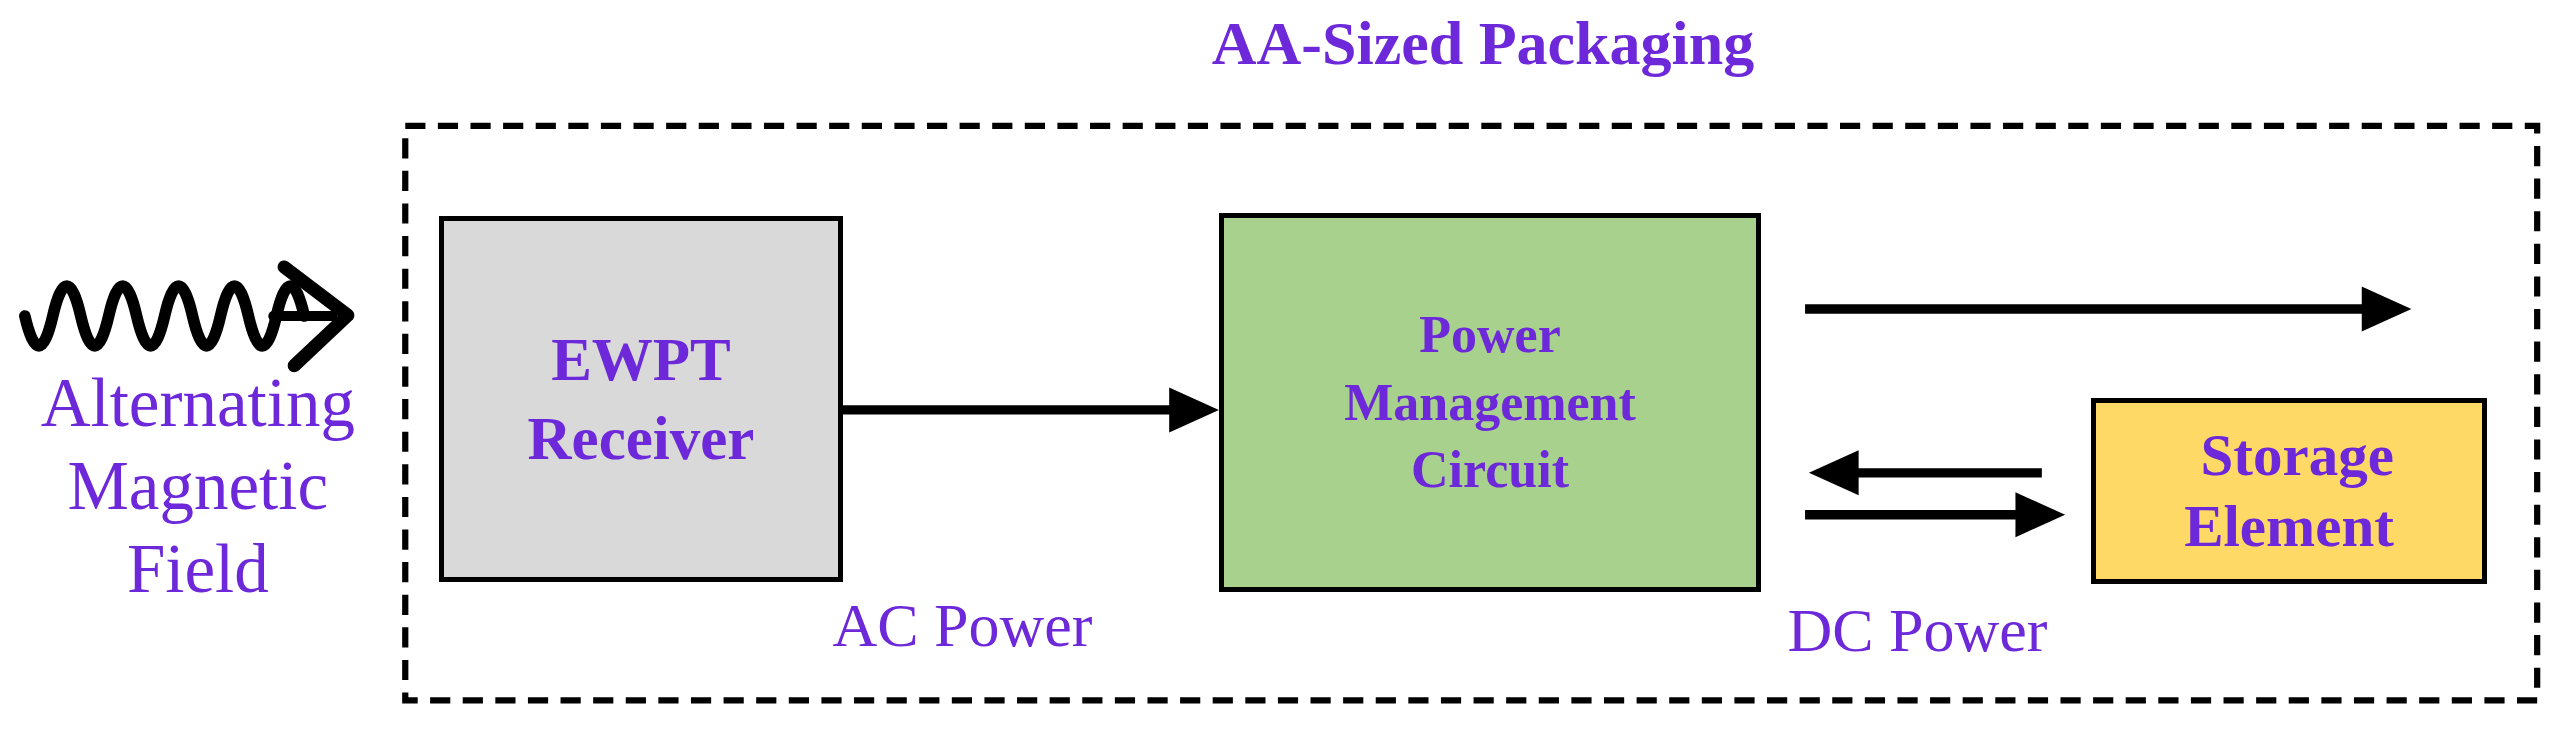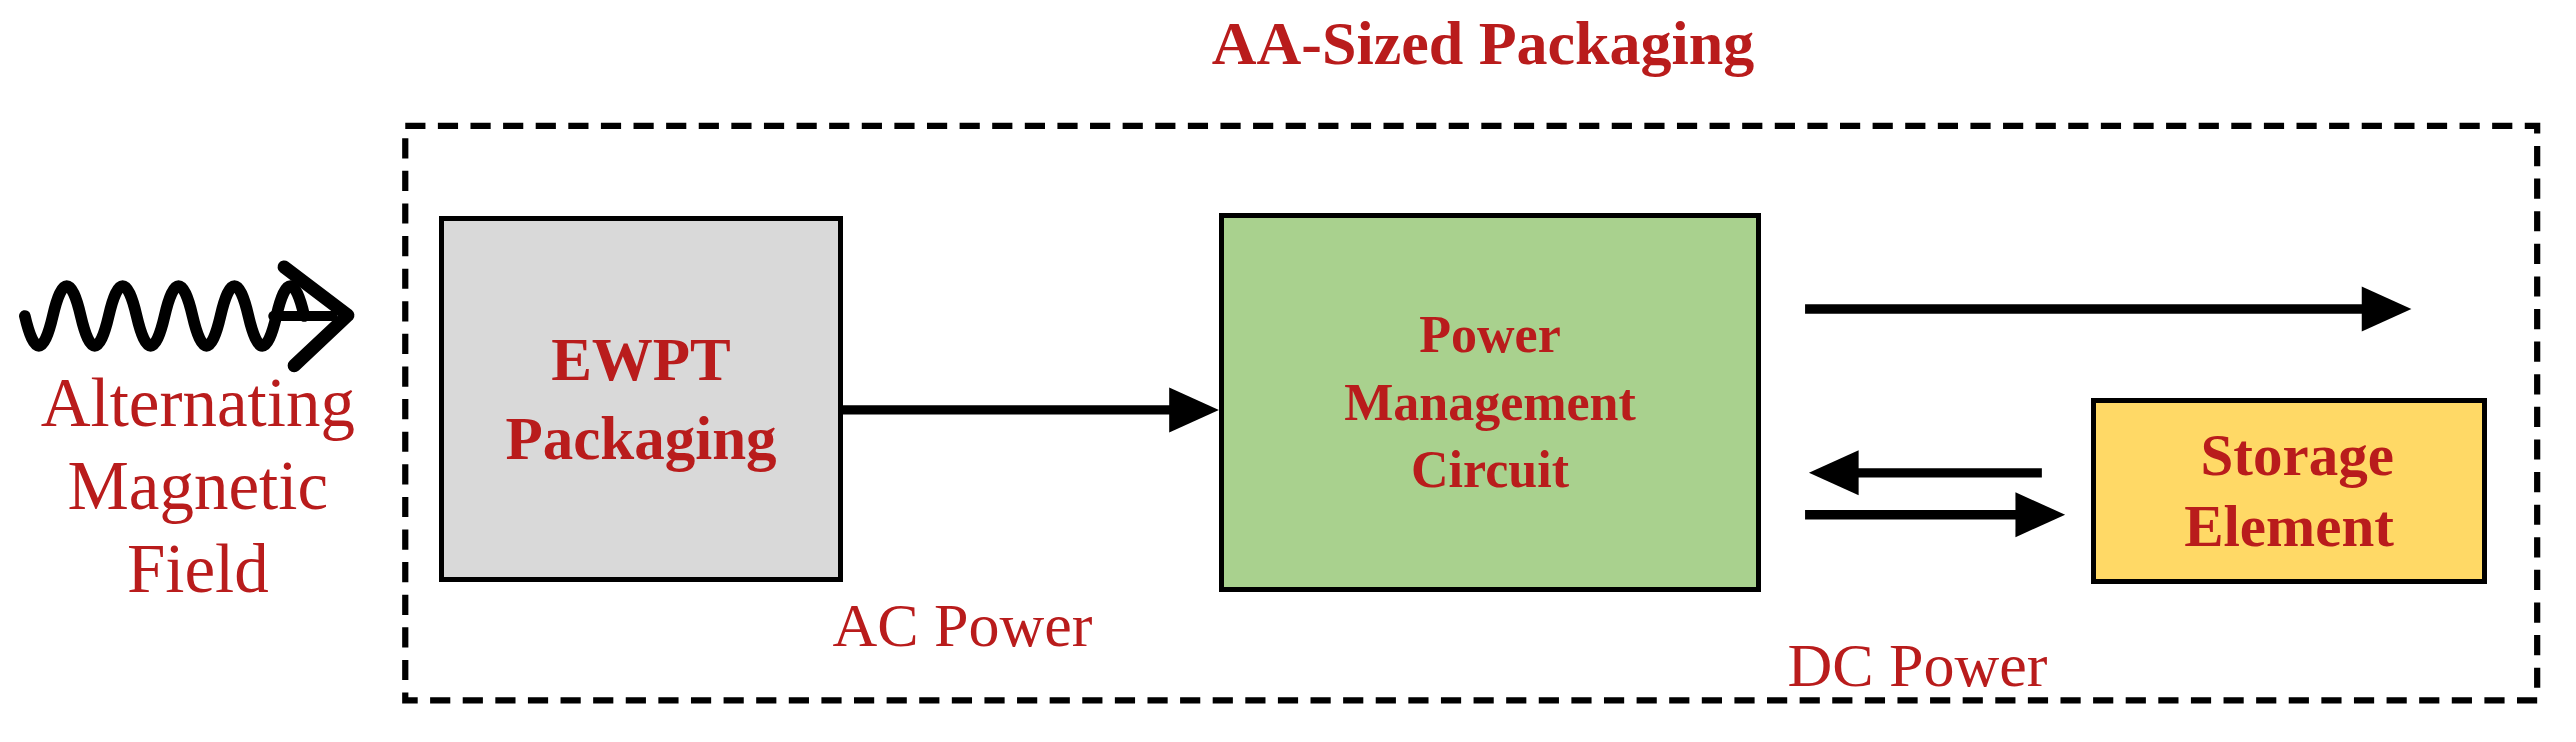--- a/index.html
+++ b/index.html
@@ -3,21 +3,21 @@
 <meta charset="utf-8">
 <style>
   html, body { margin: 0; padding: 0; background: #ffffff; }
   * { box-sizing: border-box; }
   #stage {
     position: relative;
     width: 2576px;
     height: 743px;
     background: #ffffff;
     font-family: "Liberation Serif", "DejaVu Serif", serif;
-    color: #b91c1c;
+    color: #6d28d9;
     overflow: hidden;
   }
   #overlay {
     position: absolute;
     left: 0; top: 0;
     width: 2576px; height: 743px;
   }
   .title {
     position: absolute;
     left: 924px; top: 9.3px; width: 1118px;
@@ -57,21 +57,21 @@
     text-align: center;
     font-size: 62px;
     line-height: 1.15;
     white-space: pre-line;
   }
   #source-caption {
     left: 9.3px; top: 362px; width: 377px;
     font-size: 69px; line-height: 1.2;
   }
   #ac-caption { left: 807px; top: 590px; width: 311px; }
-  #dc-caption { left: 1762px; top: 630px; width: 311px; }
+  #dc-caption { left: 1762px; top: 595px; width: 311px; }
 </style>
 </head>
 <body>
 
 <div id="stage">
 
   <svg id="overlay" viewBox="0 0 3318 957">
 
     <rect x="522" y="162" width="2746" height="740" fill="none" stroke="#000000" stroke-width="8" stroke-dasharray="26 16"></rect>
 
@@ -99,21 +99,21 @@
     <g>
       <line x1="2325" y1="663" x2="2602" y2="663" stroke="#000000" stroke-width="12"></line>
       <polygon points="2660,663 2596,634 2596,692" fill="#000000"></polygon>
     </g>
   </svg>
 
   <div class="title">AA-Sized Packaging</div>
 
   <div id="ewpt-box" class="block">
     <span>EWPT
-Packaging</span>
+Receiver</span>
   </div>
 
   <div id="pmc-box" class="block">
     <span>Power
 Management
 Circuit</span>
   </div>
 
   <div id="storage-box" class="block">
     <span>Storage

